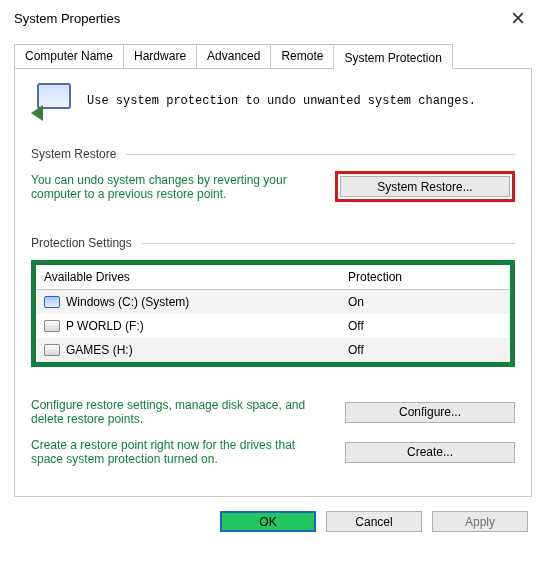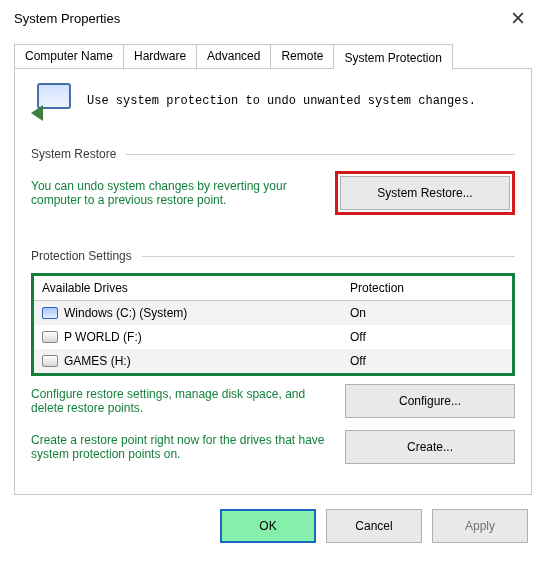--- a/index.html
+++ b/index.html
@@ -94,37 +94,37 @@
   }
   .row-split {
     display: flex;
     align-items: center;
     gap: 16px;
     margin-bottom: 12px;
   }
   .row-split .txt { flex: 1; color: #15803d; }
   .win-btn {
     min-width: 170px;
-    height: 34px;
+    height: 21px;
     border: 1px solid #b0b0b0;
     background: #e9e9e9;
     font-family: inherit;
     font-size: 12px;
     padding: 0 10px;
     cursor: default;
   }
   .win-btn:disabled { color: #737373; }
   .highlight-wrap {
     border: 3px solid #d31a1a;
     padding: 2px;
     display: inline-block;
   }
   .table-frame {
-    border: 3px solid #15803d;
-    margin-bottom: 8px;
+    border: 5px solid #15803d;
+    margin-bottom: 31px;
   }
   .table-head, .table-row {
     display: flex;
   }
   .table-head { border-bottom: 1px solid #c8c8c8; }
   .col-drive { flex: 1; padding: 5px 8px; display:flex; align-items:center; gap:6px; }
   .col-prot  { width: 170px; padding: 5px 8px; }
   .table-row:nth-child(odd) { background: #f3f3f3; }
   .drive-ico {
     width: 16px; height: 12px;
@@ -135,21 +135,21 @@
     flex:none;
   }
   .drive-ico.win { border-color:#2a61c9; background:linear-gradient(#a8c6f5,#e6efff); }
   .footer {
     display: flex;
     justify-content: flex-end;
     gap: 10px;
     padding: 14px 18px 0 0;
   }
   .footer .win-btn { min-width: 96px; }
-  .ok-btn { border: 2px solid #1868c2; background: #86efac; }
+  .ok-btn { border: 2px solid #1868c2; background: #22c55e; }
   .spaced-top { margin-top: 34px; }
 </style>
 </head>
 <body>
 
 <div class="titlebar">
   <span class="title">System Properties</span>
   <div class="close-btn">
     <svg viewBox="0 0 10 10">
         <path d="M1 1 L9 9 M9 1 L1 9" stroke="#333" stroke-width="1.4" fill="none"></path>
@@ -221,21 +221,21 @@
         </div>
       </div>
   </div>
 
   <div class="row-split">
     <div class="txt">Configure restore settings, manage disk space, and delete restore points.</div>
     <button class="win-btn">Configure...</button>
   </div>
 
   <div class="row-split">
-    <div class="txt">Create a restore point right now for the drives that have system protection points on.</div>
+    <div class="txt">Create a restore point right now for the drives that space system protection turned on.</div>
     <button class="win-btn">Create...</button>
   </div>
 
 </div>
 
 <div class="footer">
   <button class="win-btn ok-btn">OK</button>
   <button class="win-btn">Cancel</button>
   <button class="win-btn" disabled="">Apply</button>
 </div>

